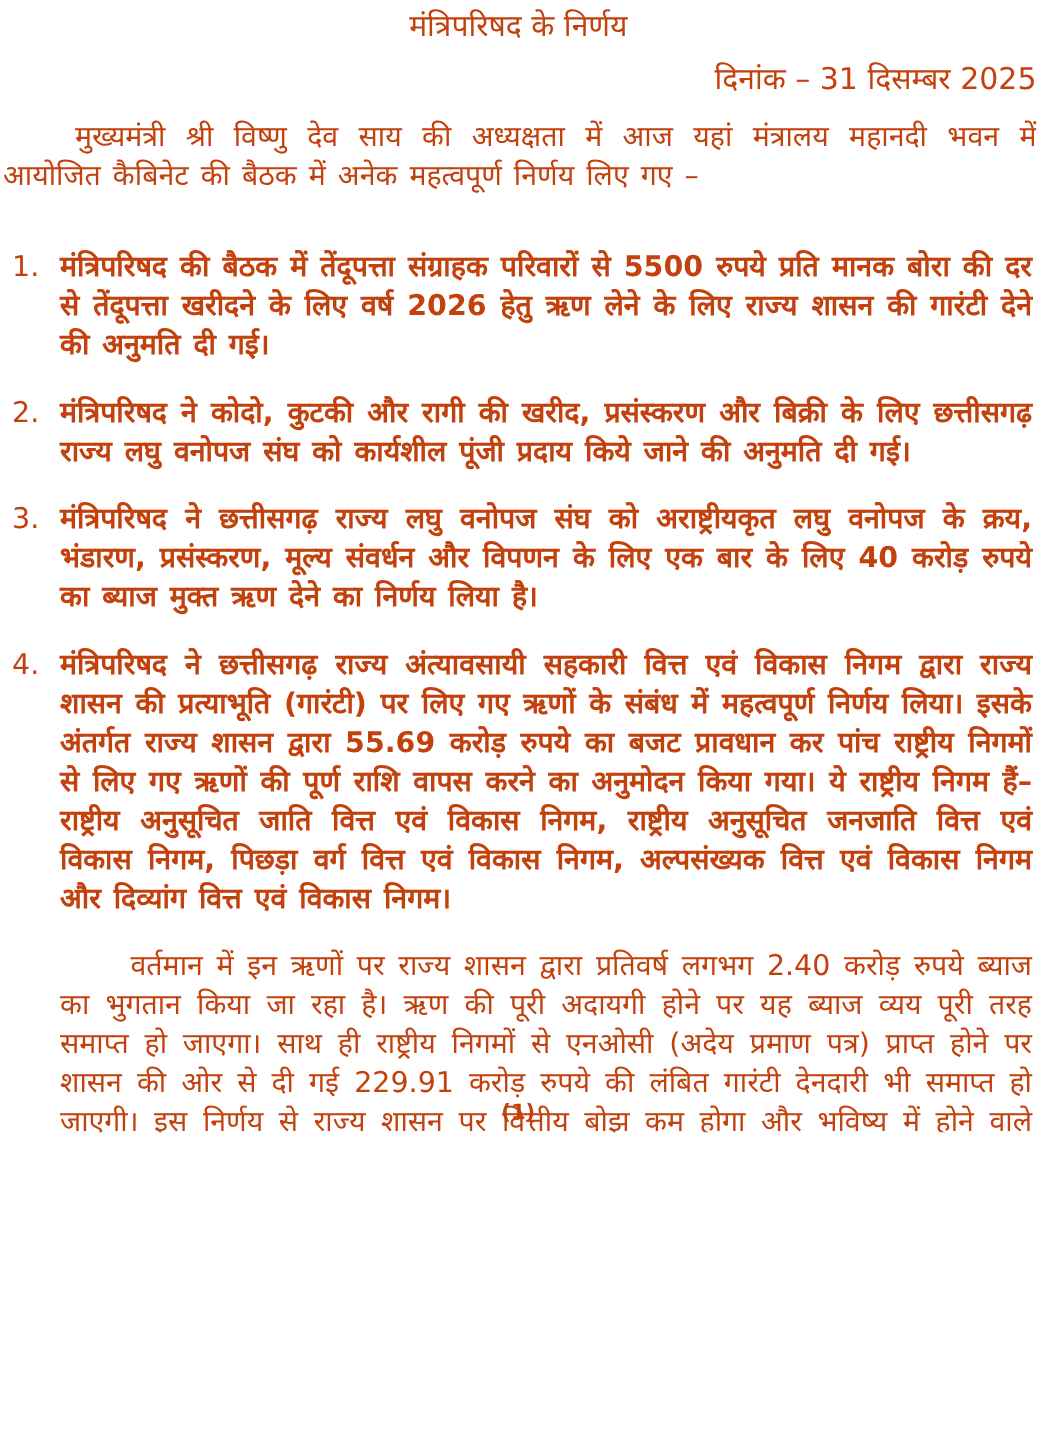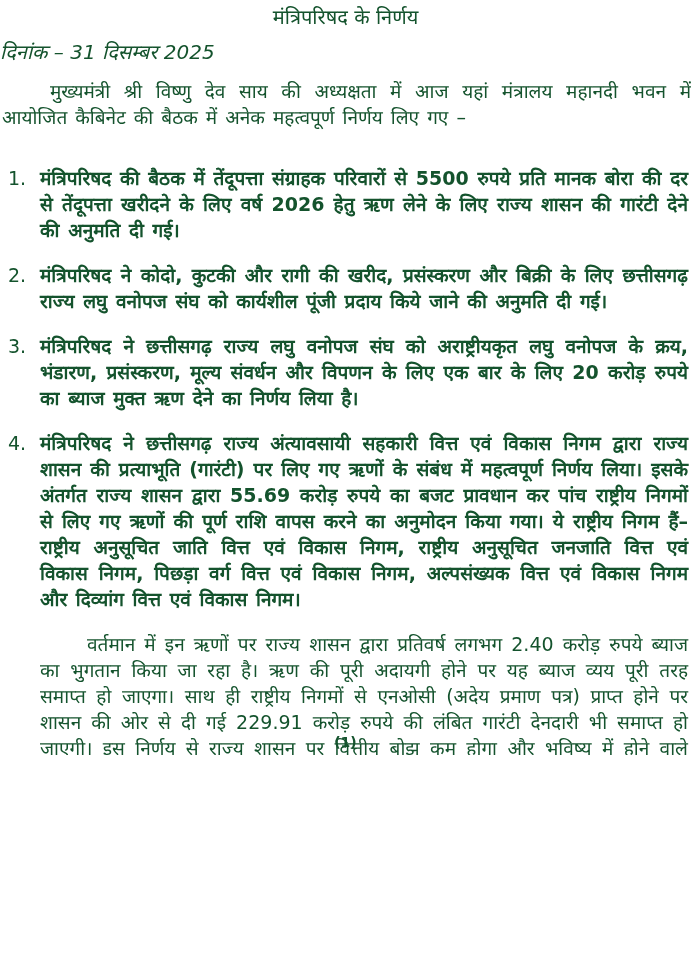--- a/index.html
+++ b/index.html
@@ -6,41 +6,40 @@
     margin: 0;
     padding: 0;
     background: #ffffff;
   }
   .page {
     position: relative;
     width: 691px;
     height: 755px;
     margin: 0 auto;
     background: #ffffff;
-    color: #14532d;
+    color: #c2410c;
     font-family: "DejaVu Sans", sans-serif;
     font-size: 19px;
     line-height: 26px;
     overflow: hidden;
     box-sizing: border-box;
   }
   .doc-title {
     margin: 4px 0 0 0;
     text-align: center;
     font-size: 20px;
     font-weight: normal;
     line-height: 26px;
   }
   .doc-date {
     margin: 9px 0 0 0;
-    text-align: left;
+    text-align: right;
     font-size: 20px;
     font-weight: normal;
     line-height: 26px;
-    font-style: italic;
   }
   .intro {
     margin: 13px 0 0 2px;
     text-align: justify;
     text-indent: 48px;
     word-spacing: 2px;
   }
   .decision-list {
     margin: 35px 0 0 0;
     padding: 0;
@@ -95,21 +94,21 @@
       <span class="decision-text">मंत्रिपरिषद की बैठक में तेंदूपत्ता संग्राहक परिवारों से 5500 रुपये प्रति मानक बोरा की दर से तेंदूपत्ता खरीदने के लिए वर्ष 2026 हेतु ऋण लेने के लिए राज्य शासन की गारंटी देने की अनुमति दी गई।</span>
     </li>
 
     <li class="decision">
       <span class="decision-number">2.</span>
       <span class="decision-text">मंत्रिपरिषद ने कोदो, कुटकी और रागी की खरीद, प्रसंस्करण और बिक्री के लिए छत्तीसगढ़ राज्य लघु वनोपज संघ को कार्यशील पूंजी प्रदाय किये जाने की अनुमति दी गई।</span>
     </li>
 
     <li class="decision">
       <span class="decision-number">3.</span>
-      <span class="decision-text">मंत्रिपरिषद ने छत्तीसगढ़ राज्य लघु वनोपज संघ को अराष्ट्रीयकृत लघु वनोपज के क्रय, भंडारण, प्रसंस्करण, मूल्य संवर्धन और विपणन के लिए एक बार के लिए 20 करोड़ रुपये का ब्याज मुक्त ऋण देने का निर्णय लिया है।</span>
+      <span class="decision-text">मंत्रिपरिषद ने छत्तीसगढ़ राज्य लघु वनोपज संघ को अराष्ट्रीयकृत लघु वनोपज के क्रय, भंडारण, प्रसंस्करण, मूल्य संवर्धन और विपणन के लिए एक बार के लिए 40 करोड़ रुपये का ब्याज मुक्त ऋण देने का निर्णय लिया है।</span>
     </li>
 
     <li class="decision">
       <span class="decision-number">4.</span>
       <span class="decision-text">मंत्रिपरिषद ने छत्तीसगढ़ राज्य अंत्यावसायी सहकारी वित्त एवं विकास निगम द्वारा राज्य शासन की प्रत्याभूति (गारंटी) पर लिए गए ऋणों के संबंध में महत्वपूर्ण निर्णय लिया। इसके अंतर्गत राज्य शासन द्वारा 55.69 करोड़ रुपये का बजट प्रावधान कर पांच राष्ट्रीय निगमों से लिए गए ऋणों की पूर्ण राशि वापस करने का अनुमोदन किया गया। ये राष्ट्रीय निगम हैं– राष्ट्रीय अनुसूचित जाति वित्त एवं विकास निगम, राष्ट्रीय अनुसूचित जनजाति वित्त एवं विकास निगम, पिछड़ा वर्ग वित्त एवं विकास निगम, अल्पसंख्यक वित्त एवं विकास निगम और दिव्यांग वित्त एवं विकास निगम।</span>
     </li>
 
   </ol>
 
   <p class="continuation">वर्तमान में इन ऋणों पर राज्य शासन द्वारा प्रतिवर्ष लगभग 2.40 करोड़ रुपये ब्याज का भुगतान किया जा रहा है। ऋण की पूरी अदायगी होने पर यह ब्याज व्यय पूरी तरह समाप्त हो जाएगा। साथ ही राष्ट्रीय निगमों से एनओसी (अदेय प्रमाण पत्र) प्राप्त होने पर शासन की ओर से दी गई 229.91 करोड़ रुपये की लंबित गारंटी देनदारी भी समाप्त हो जाएगी। इस निर्णय से राज्य शासन पर वित्तीय बोझ कम होगा और भविष्य में होने वाले अनावश्यक व्यय से बचत सुनिश्चित होगी।</p>

